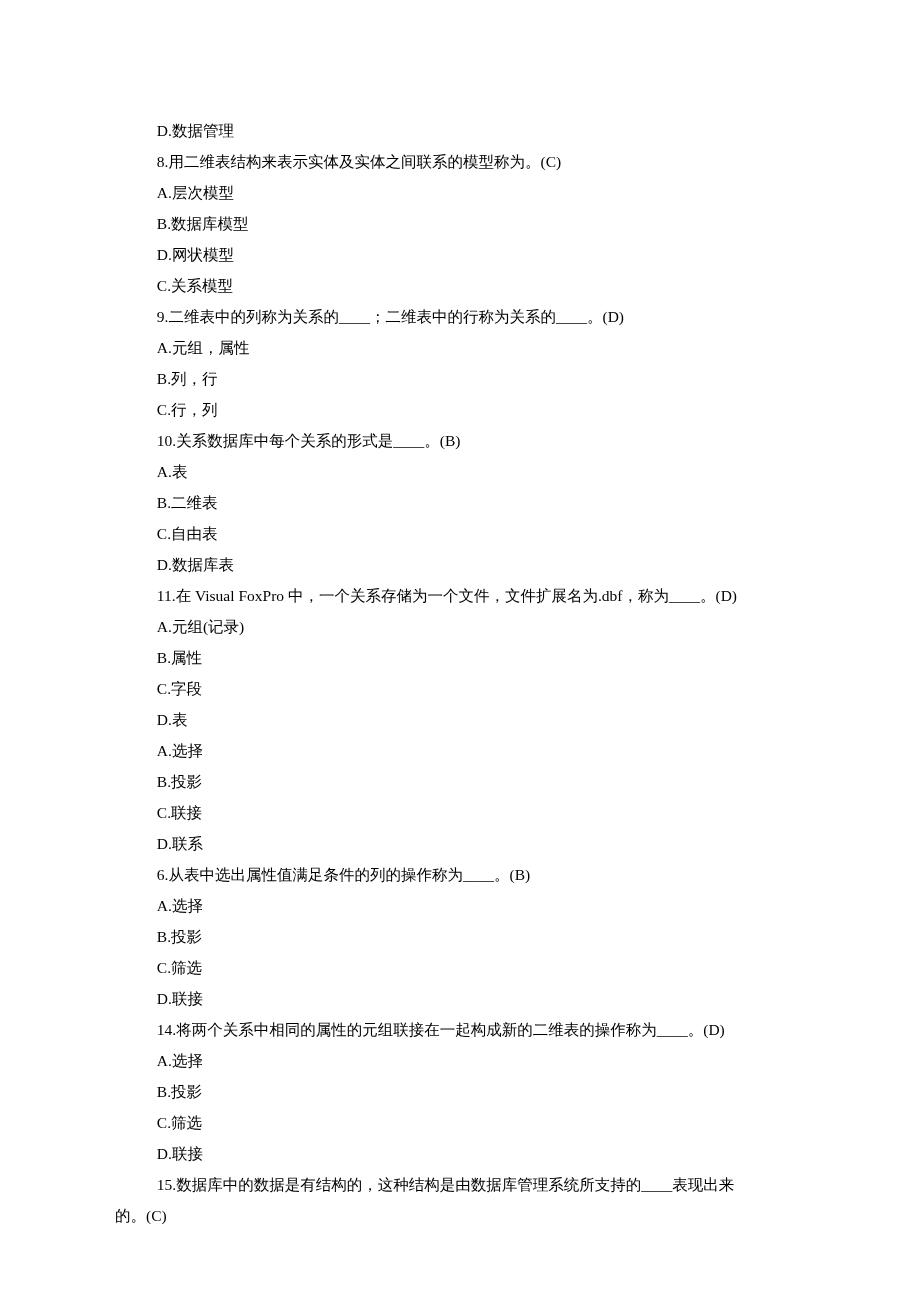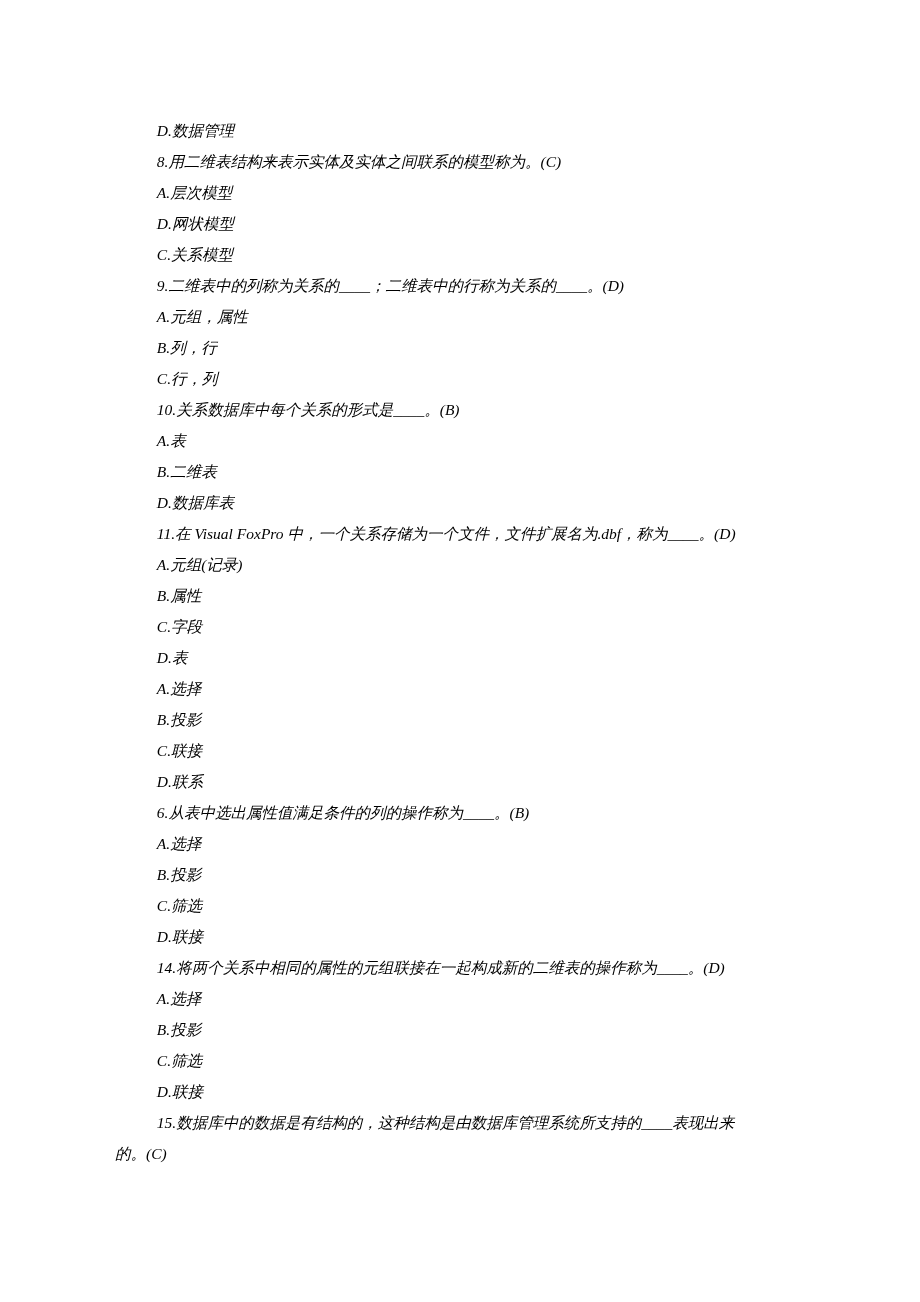--- a/index.html
+++ b/index.html
@@ -11,21 +11,20 @@
       background: #ffffff;
       font-family: "SimSun", "宋体", serif;
       width: 920px;
       padding: 115px 115px 60px 115px;
       color: #000000;
       font-size: 15.5px;
       line-height: 2.0;
     }
     .content {
       text-align: left;
-      font-style: italic;
     }
     .line {
       white-space: normal;
     }
     .option-line {
       text-indent: 2.7em;
     }
     .question-line {
       text-indent: 2.7em;
     }
@@ -33,29 +32,31 @@
       text-indent: 0;
     }
   </style>
 </head>
 <body>
 
 <div class="content" id="content">
     <div class="line option-line">D.数据管理</div>
     <div class="line question-line">8.用二维表结构来表示实体及实体之间联系的模型称为。(C)</div>
     <div class="line option-line">A.层次模型</div>
+    <div class="line option-line">B.数据库模型</div>
     <div class="line option-line">D.网状模型</div>
     <div class="line option-line">C.关系模型</div>
     <div class="line question-line">9.二维表中的列称为关系的____；二维表中的行称为关系的____。(D)</div>
     <div class="line option-line">A.元组，属性</div>
     <div class="line option-line">B.列，行</div>
     <div class="line option-line">C.行，列</div>
     <div class="line question-line">10.关系数据库中每个关系的形式是____。(B)</div>
     <div class="line option-line">A.表</div>
     <div class="line option-line">B.二维表</div>
+    <div class="line option-line">C.自由表</div>
     <div class="line option-line">D.数据库表</div>
     <div class="line question-line">11.在 Visual FoxPro 中，一个关系存储为一个文件，文件扩展名为.dbf，称为____。(D)</div>
     <div class="line option-line">A.元组(记录)</div>
     <div class="line option-line">B.属性</div>
     <div class="line option-line">C.字段</div>
     <div class="line option-line">D.表</div>
     <div class="line option-line">A.选择</div>
     <div class="line option-line">B.投影</div>
     <div class="line option-line">C.联接</div>
     <div class="line option-line">D.联系</div>

